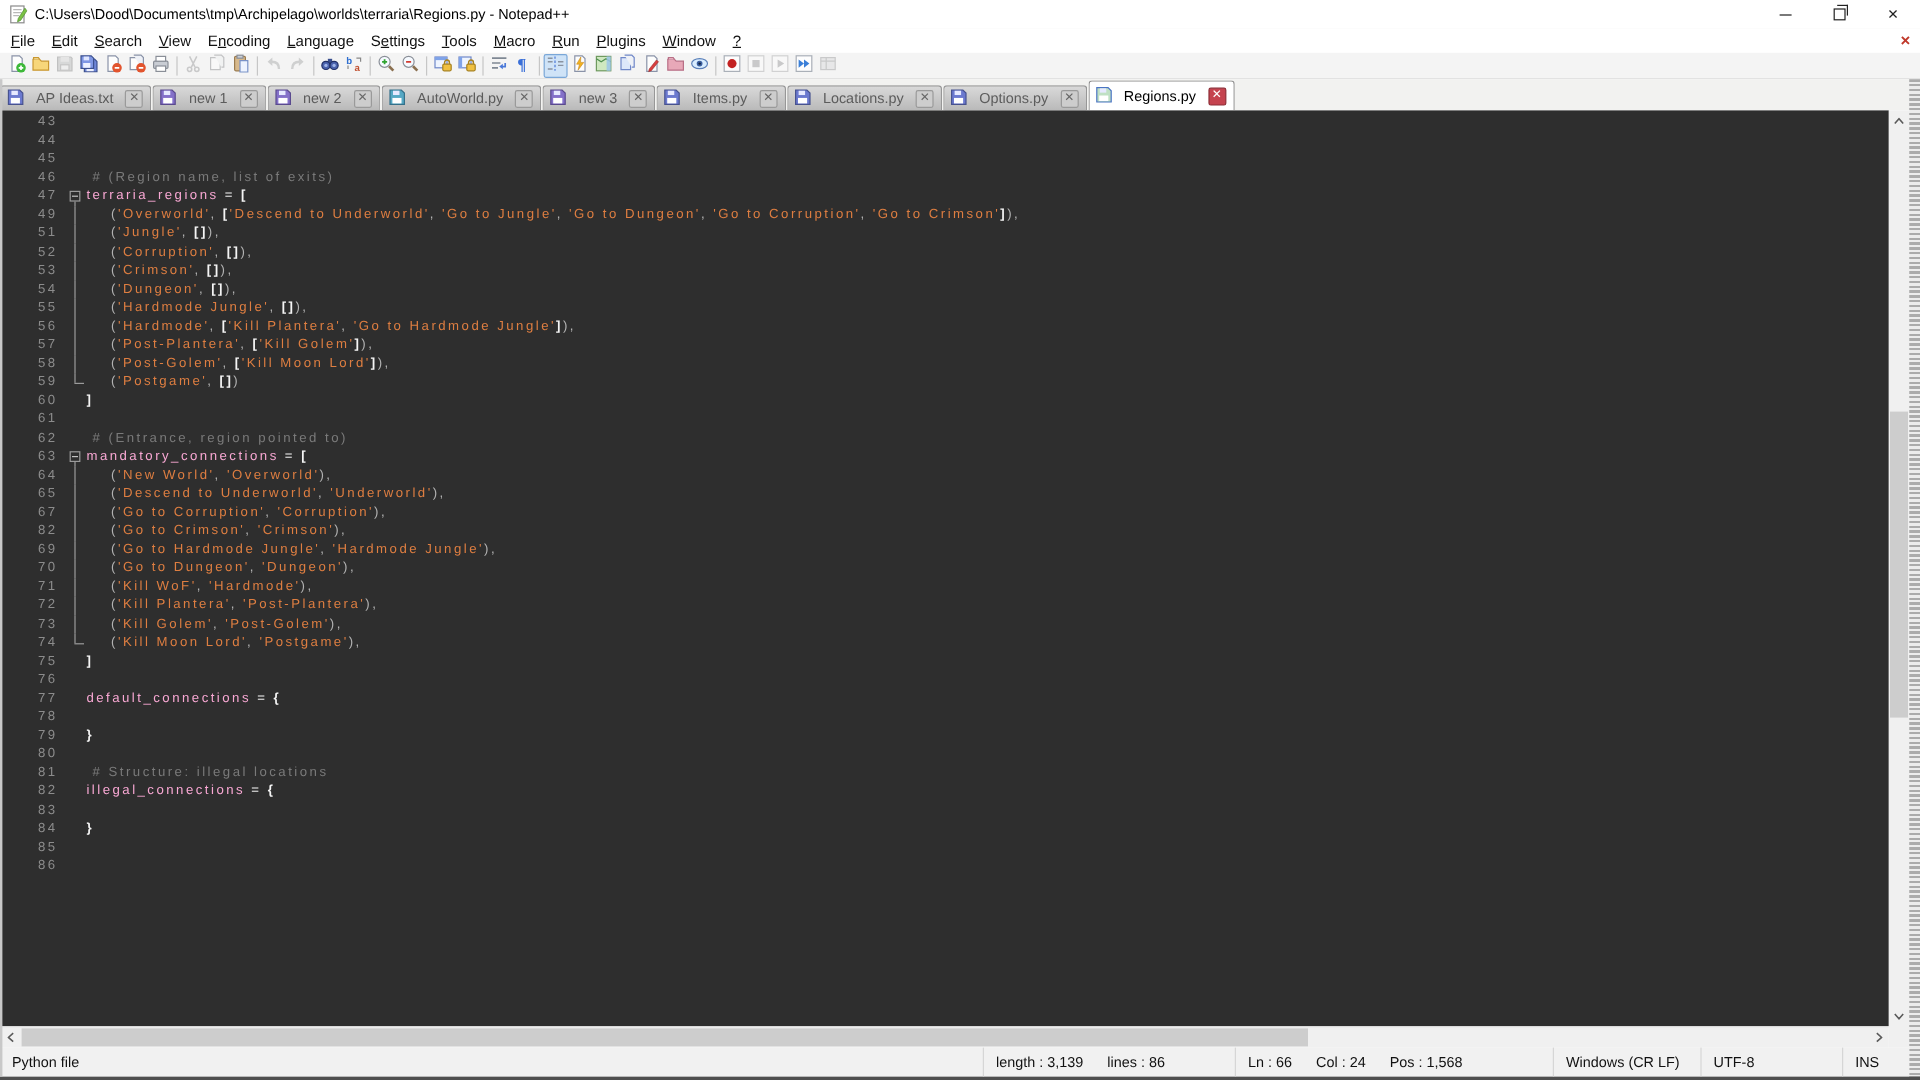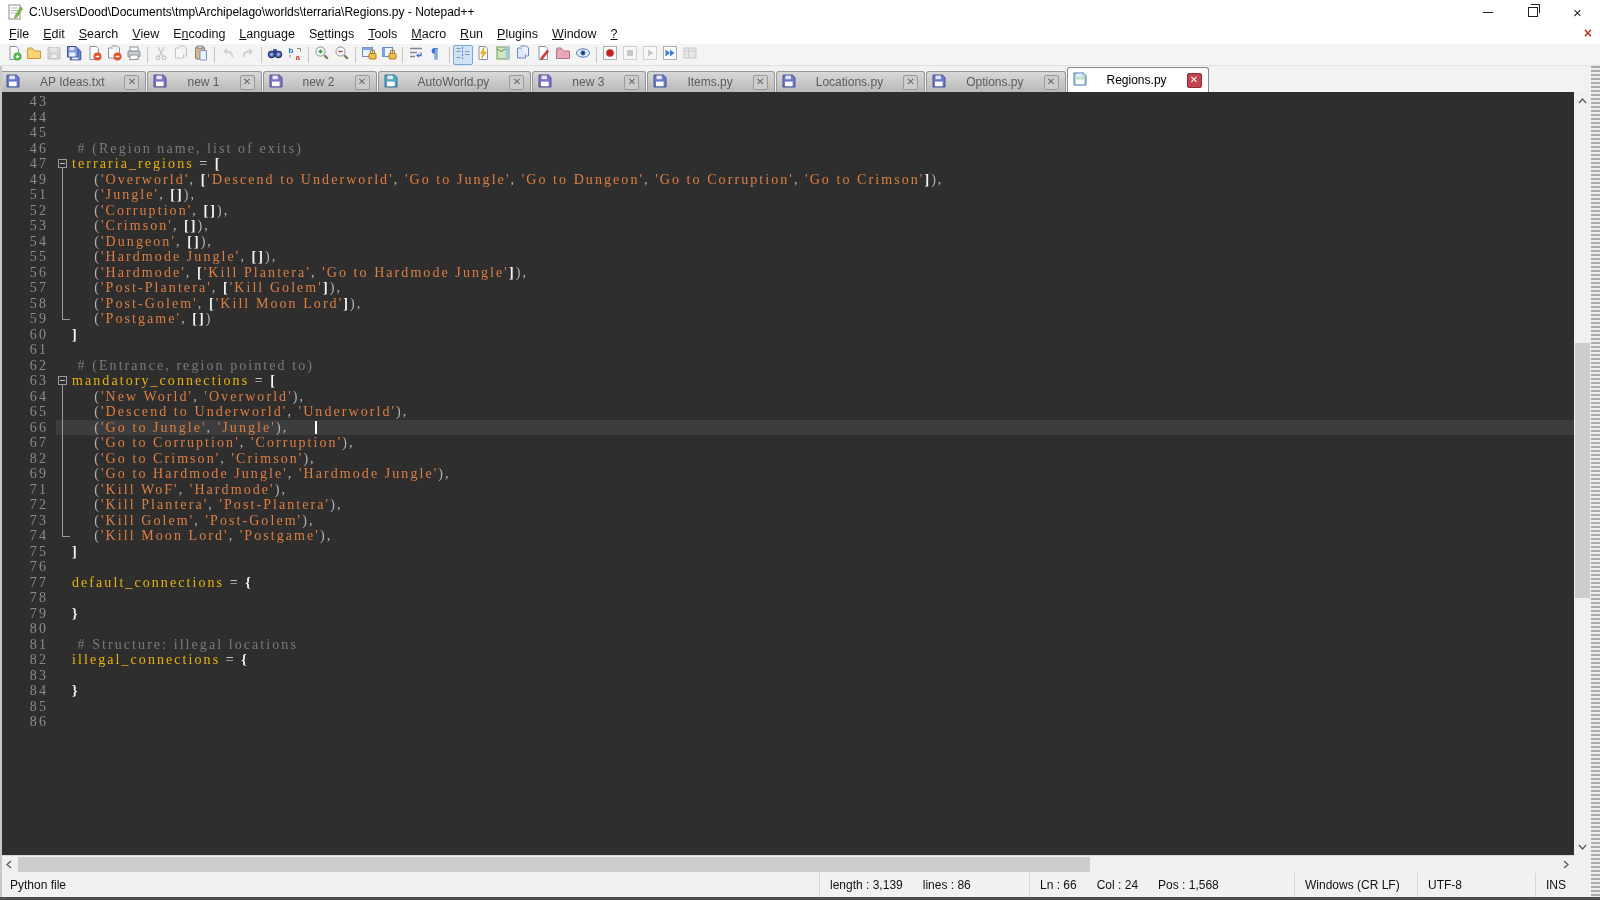--- a/index.html
+++ b/index.html
@@ -24,44 +24,44 @@
   
   #toolbar{position:absolute;left:0;top:44px;width:1600px;height:22px;background:#f4f4f4;
            display:flex;align-items:center;padding-left:4px;box-sizing:border-box;border-bottom:1px solid #e2e2e2}
   .tb-btn{width:20px;height:20px;display:flex;align-items:center;justify-content:center}
   .tb-btn.disabled{opacity:.5;filter:grayscale(85%)}
   .tb-btn.pressed{background:#cfe3f7;border:1px solid #7aa7d8;box-sizing:border-box;border-radius:2px}
   .tb-sep{width:1px;height:16px;background:#c6c6c6;margin:0 3px}
   
   #tabbar{position:absolute;left:0;top:66px;width:1600px;height:26px;background:#f2f2f0;
           display:flex;align-items:flex-end}
-  .tab{height:20px;display:flex;align-items:center;gap:20px;padding:0 6px 0 5px;
+  .tab{height:20px;display:flex;align-items:center;gap:10px;padding:0 6px 0 5px;
        background:linear-gradient(#d9d9d9,#b9b9b9);border:1px solid #979797;border-bottom:none;
        border-radius:3px 3px 0 0;margin-right:1px;color:#5c5c5c;font-size:12px;white-space:pre}
   .tab.active{height:24px;background:#ffffff;color:#000;border-color:#8a8a8a}
   .tab-close{width:13px;height:13px;border:1px solid #9a9a9a;background:#cdcdcd;color:#666;
              font-size:10px;line-height:11px;text-align:center;border-radius:2px}
   .tab.active .tab-close{background:#c5434f;border-color:#8e2f38;color:#fff}
   
   #editor{position:absolute;left:0;top:92px;width:1574px;height:763px;background:var(--editor_bg,#2e2e2e);
           overflow:hidden}
   #lines{position:absolute;left:0;top:2px;width:100%}
-  .row{height:15.5px;display:flex;font-family:Liberation Serif, serif;
-       font-size:14px;line-height:15.5px;letter-spacing:2.07px}
+  .row{height:15.5px;display:flex;font-family:Liberation Sans, sans-serif;
+       font-size:11px;line-height:15.5px;letter-spacing:2.07px}
   .ln{width:48px;flex:0 0 48px;text-align:right;padding-right:8px;color:#8c8c8c}
   .fold{width:16px;flex:0 0 16px;position:relative}
   .code{flex:1;white-space:pre;position:relative;overflow:hidden}
   .row.cur .fold,.row.cur .code{background:var(--current_line,#3d3d3d)}
   .fbox{position:absolute;left:2px;top:3px;width:9px;height:9px;border:1px solid #9b9b9b;box-sizing:border-box}
   .fbox::before{content:"";position:absolute;left:1px;top:3px;width:5px;height:1px;background:#c2c2c2}
   .fold.start::after{content:"";position:absolute;left:6px;top:12px;bottom:0;width:1px;background:#9b9b9b}
   .fold.mid::before{content:"";position:absolute;left:6px;top:0;bottom:0;width:1px;background:#9b9b9b}
   .fold.end::before{content:"";position:absolute;left:6px;top:0;height:8px;width:1px;background:#9b9b9b}
   .fold.end::after{content:"";position:absolute;left:6px;top:8px;width:8px;height:1px;background:#9b9b9b}
-  .sg-t{color:#eab308}.sg-o{color:#e8e8e8}.sg-b{color:#f5f5f5;font-weight:bold}
+  .sg-t{color:#f9a8d4}.sg-o{color:#e8e8e8}.sg-b{color:#f5f5f5;font-weight:bold}
   .sg-p{color:#b2b2b2}.sg-s{color:var(--string,#de7e41)}.sg-c{color:var(--comment,#7a7a7a)}
   .caret{position:absolute;top:1px;width:2px;height:13px;background:#fff}
   #left-border{position:absolute;left:0;top:66px;width:2px;height:831px;background:#c8c8c8;z-index:5}
   
   #vscroll{position:absolute;left:1574px;top:92px;width:17px;height:763px;background:#f0f0f0}
   #vthumb{position:absolute;left:1px;top:251px;width:15px;height:255px;background:#cdcdcd}
   #hscroll{position:absolute;left:0;top:855px;width:1574px;height:18px;background:#f0f0f0;border-top:1px solid #dadada;box-sizing:border-box}
   #hthumb{position:absolute;left:18px;top:1px;width:1072px;height:15px;background:#cdcdcd}
   .sb-arrow{position:absolute;display:flex;align-items:center;justify-content:center;color:#5a5a5a;font-size:10px}
   #scroll-corner{position:absolute;left:1574px;top:855px;width:17px;height:18px;background:#f0f0f0}
@@ -504,39 +504,39 @@
       <div class="row">
         <span class="ln">64</span>
         <span class="fold mid"></span>
         <span class="code"><span class="sg-p">    (</span><span class="sg-s">'New World'</span><span class="sg-p">, </span><span class="sg-s">'Overworld'</span><span class="sg-p">),</span></span>
       </div>
       <div class="row">
         <span class="ln">65</span>
         <span class="fold mid"></span>
         <span class="code"><span class="sg-p">    (</span><span class="sg-s">'Descend to Underworld'</span><span class="sg-p">, </span><span class="sg-s">'Underworld'</span><span class="sg-p">),</span></span>
       </div>
-      <div class="row cur">
-        <span class="ln">66</span>
-        <span class="fold mid"></span>
-        <span class="code"><span class="sg-p">    (</span><span class="sg-s">'Go to Jungle'</span><span class="sg-p">, </span><span class="sg-s">'Jungle'</span><span class="sg-p">),</span><span class="caret" style="left: 242.5px;"></span></span>
-      </div>
       <div class="row">
         <span class="ln">67</span>
         <span class="fold mid"></span>
         <span class="code"><span class="sg-p">    (</span><span class="sg-s">'Go to Corruption'</span><span class="sg-p">, </span><span class="sg-s">'Corruption'</span><span class="sg-p">),</span></span>
       </div>
       <div class="row">
         <span class="ln">82</span>
         <span class="fold mid"></span>
         <span class="code"><span class="sg-p">    (</span><span class="sg-s">'Go to Crimson'</span><span class="sg-p">, </span><span class="sg-s">'Crimson'</span><span class="sg-p">),</span></span>
       </div>
       <div class="row">
         <span class="ln">69</span>
         <span class="fold mid"></span>
         <span class="code"><span class="sg-p">    (</span><span class="sg-s">'Go to Hardmode Jungle'</span><span class="sg-p">, </span><span class="sg-s">'Hardmode Jungle'</span><span class="sg-p">),</span></span>
+      </div>
+      <div class="row">
+        <span class="ln">70</span>
+        <span class="fold mid"></span>
+        <span class="code"><span class="sg-p">    (</span><span class="sg-s">'Go to Dungeon'</span><span class="sg-p">, </span><span class="sg-s">'Dungeon'</span><span class="sg-p">),</span></span>
       </div>
       <div class="row">
         <span class="ln">71</span>
         <span class="fold mid"></span>
         <span class="code"><span class="sg-p">    (</span><span class="sg-s">'Kill WoF'</span><span class="sg-p">, </span><span class="sg-s">'Hardmode'</span><span class="sg-p">),</span></span>
       </div>
       <div class="row">
         <span class="ln">72</span>
         <span class="fold mid"></span>
         <span class="code"><span class="sg-p">    (</span><span class="sg-s">'Kill Plantera'</span><span class="sg-p">, </span><span class="sg-s">'Post-Plantera'</span><span class="sg-p">),</span></span>

